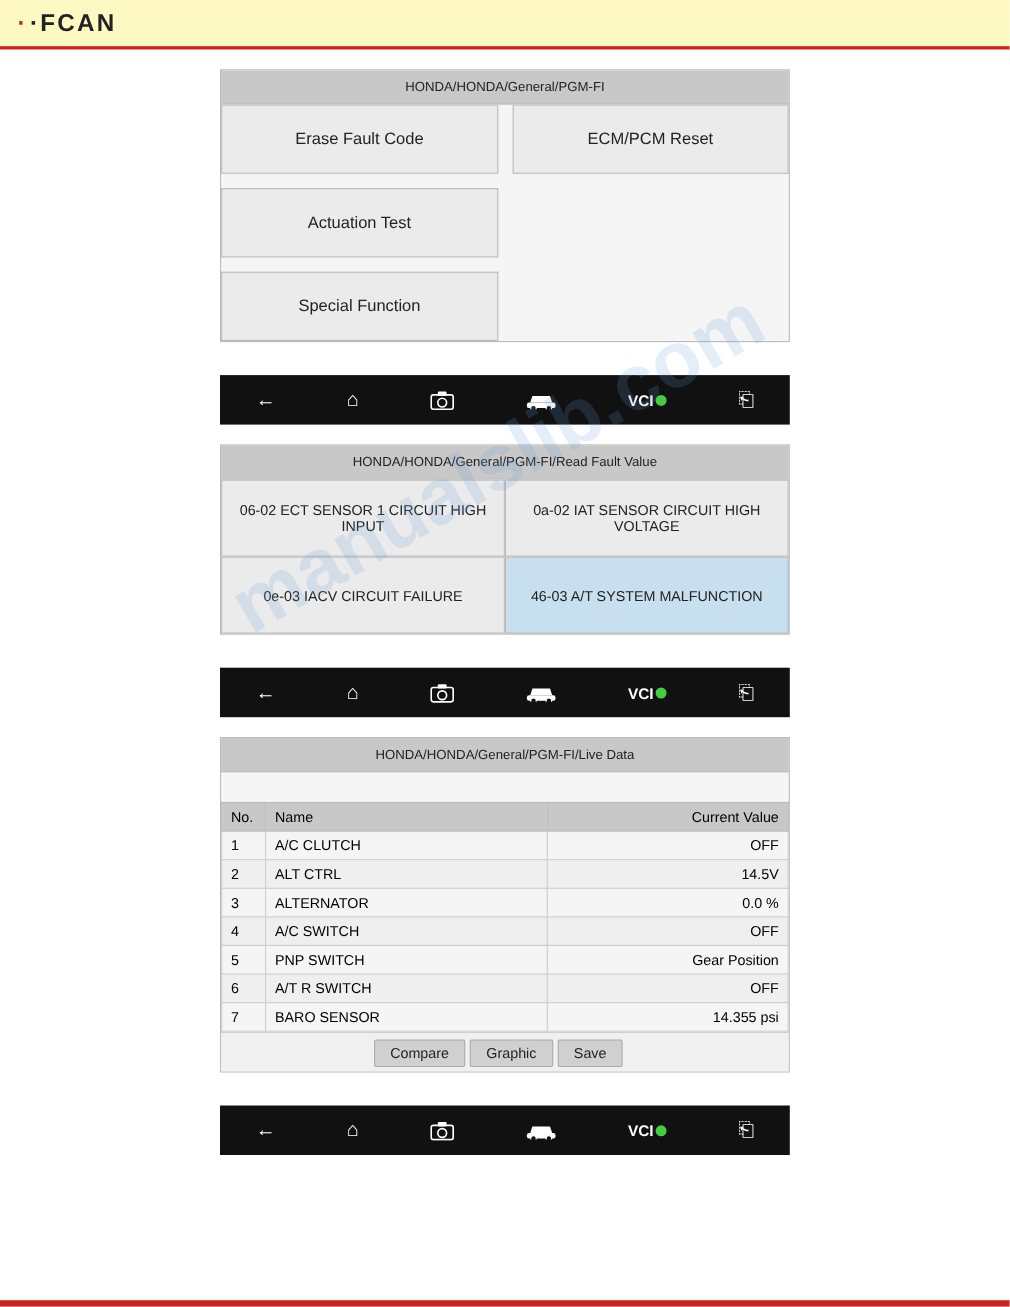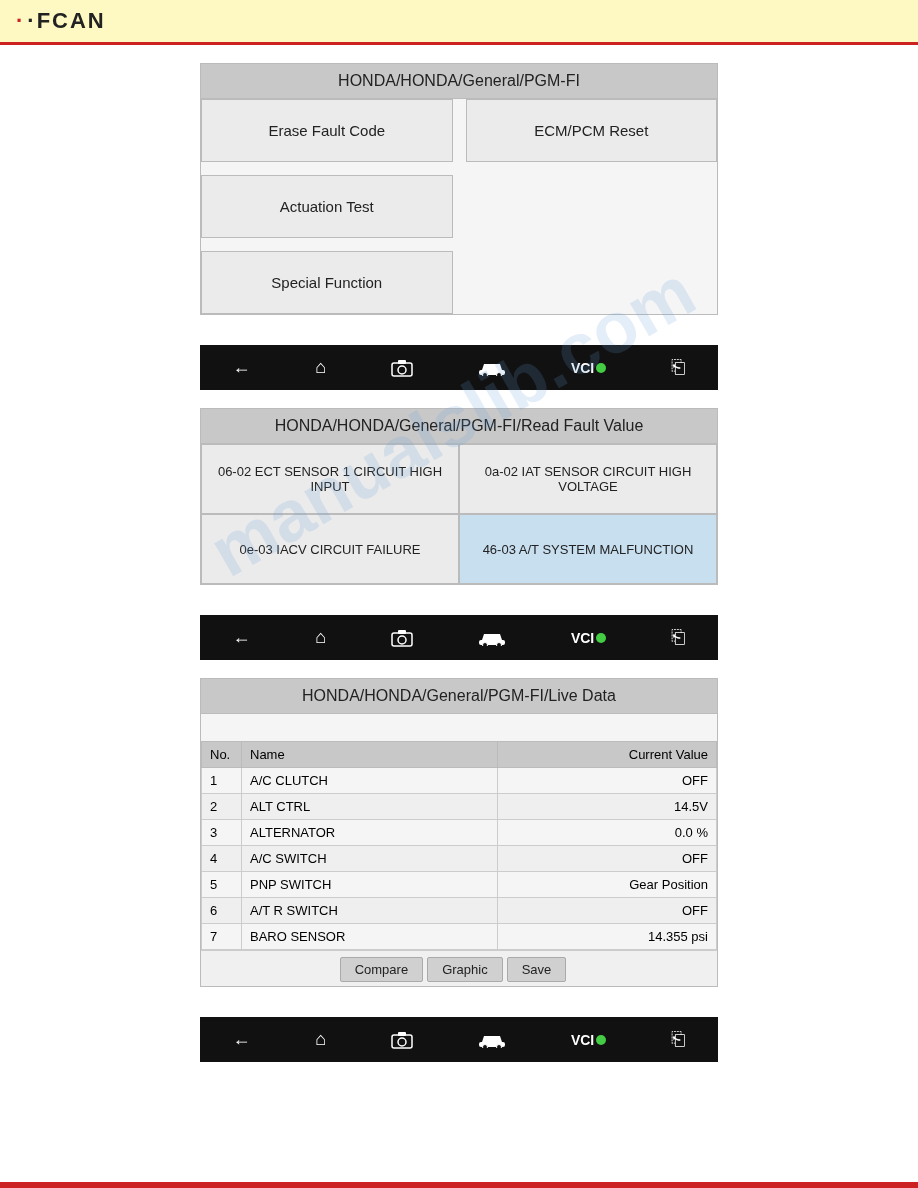--- a/index.html
+++ b/index.html
@@ -54,21 +54,21 @@
     .panel {
       border: 1px solid #bbb;
       margin-bottom: 30px;
       background: #f5f5f5;
     }
 
     .panel-title {
       background: #c8c8c8;
       text-align: center;
       padding: 8px 0;
-      font-size: 16px;
+      font-size: 12px;
       color: #222;
       border-bottom: 1px solid #bbb;
     }
 
     .panel-grid {
       display: grid;
       grid-template-columns: 1fr 1fr;
       gap: 13px;
     }
 

